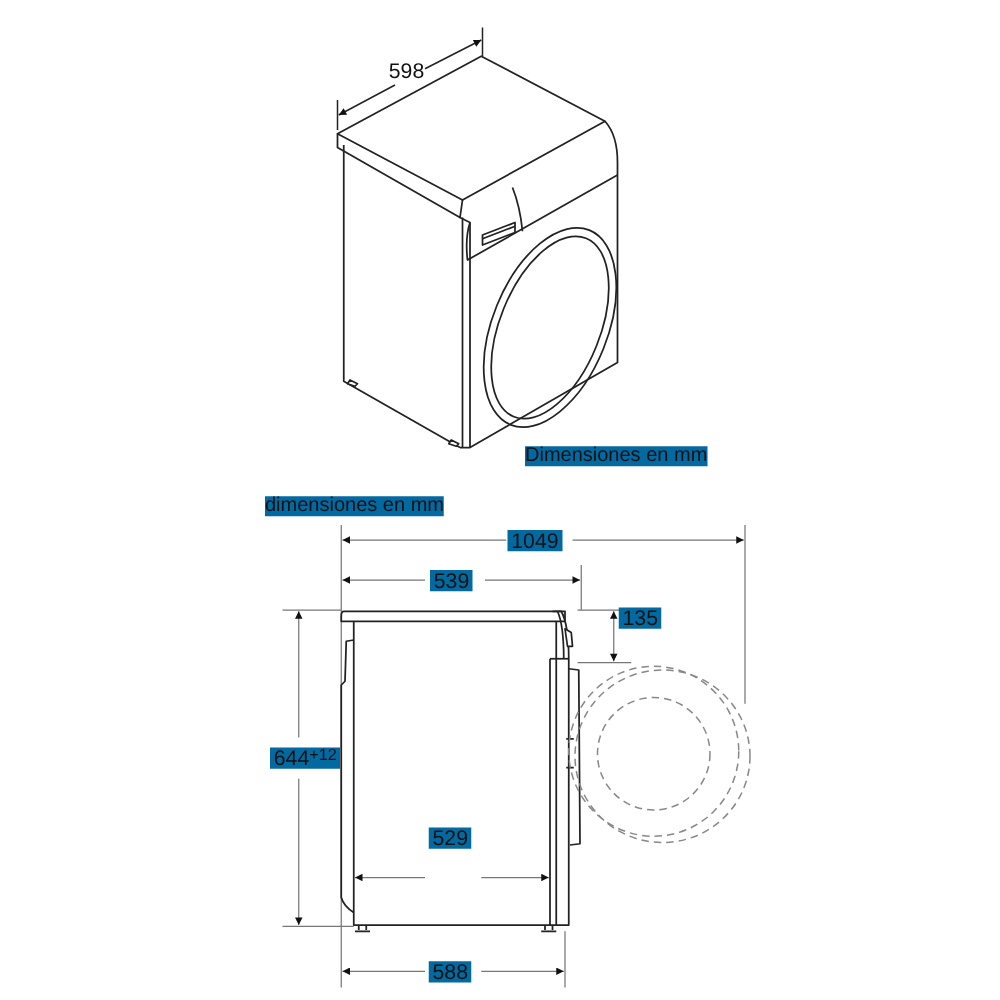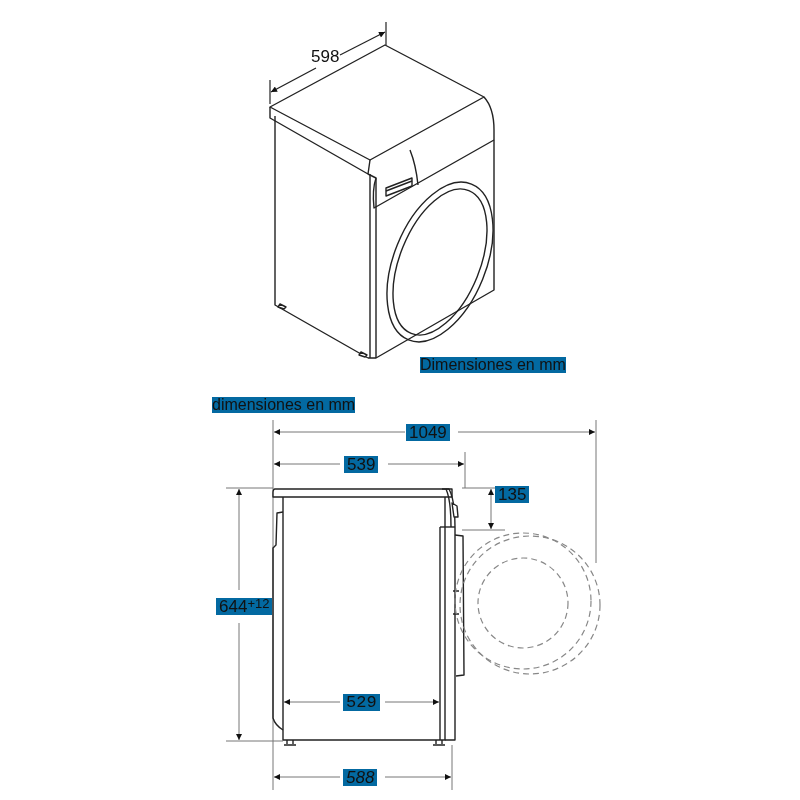--- a/index.html
+++ b/index.html
@@ -107,14 +107,14 @@
 </svg>
 
 <div class="lbl dim" style="left:308px; top:48px; background:transparent;">598</div>
 <div class="lbl cap" style="left:420px; top:357px;">Dimensiones en mm</div>
 <div class="lbl cap" style="left:212px; top:397px;">dimensiones en mm</div>
 
 <div class="lbl dim" style="left:406px; top:424px;text-align:right;">1049</div>
 <div class="lbl dim" style="left:344px; top:456px;">539</div>
 <div class="lbl dim" style="left:495px; top:486px;">135</div>
 <div class="lbl dim" style="left:216px; top:598px;"><span>644</span><sup>+12</sup></div>
-<div class="lbl dim" style="left:343px; top:694px;font-family:Liberation Mono, monospace;">529</div>
-<div class="lbl dim" style="left:343px; top:769px;font-style:italic;">588</div>
+<div class="lbl dim" style="left:343px; top:662px;">529</div>
+<div class="lbl dim" style="left:343px; top:769px;">588</div>
 
 </body></html>

